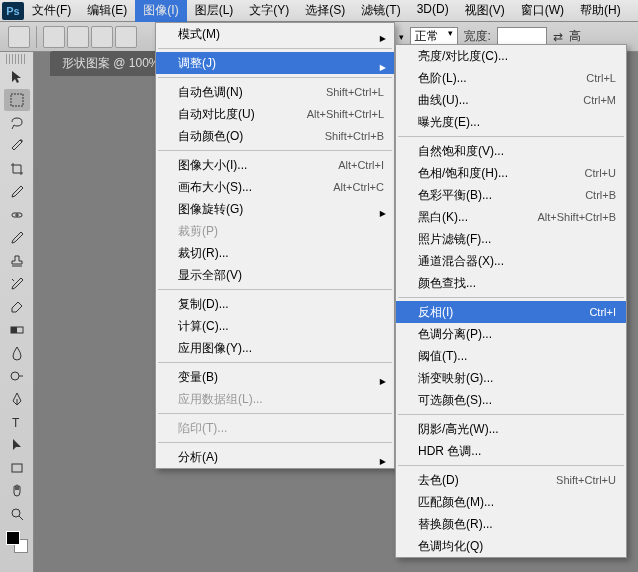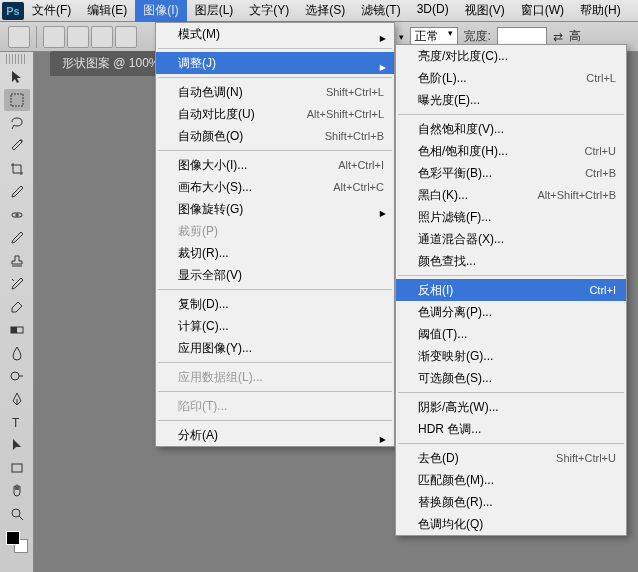--- a/index.html
+++ b/index.html
@@ -259,20 +259,24 @@
     <div class="dd-row">
       <span>复制(D)...</span>
     </div>
     <div class="dd-row">
       <span>计算(C)...</span>
     </div>
     <div class="dd-row">
       <span>应用图像(Y)...</span>
     </div>
     <div class="dd-sep"></div>
+    <div class="dd-row">
+      <span>变量(B)</span>
+      <span class="arrow"></span>
+    </div>
     <div class="dd-row disabled">
       <span>应用数据组(L)...</span>
     </div>
     <div class="dd-sep"></div>
     <div class="dd-row disabled">
       <span>陷印(T)...</span>
     </div>
     <div class="dd-sep"></div>
     <div class="dd-row">
       <span>分析(A)</span>
@@ -280,20 +284,24 @@
     </div>
   </div>
 
 <div class="dropdown" id="menu2">
     <div class="dd-row">
       <span>亮度/对比度(C)...</span>
     </div>
     <div class="dd-row">
       <span>色阶(L)...</span>
       <span class="dd-shortcut">Ctrl+L</span>
+    </div>
+    <div class="dd-row">
+      <span>曲线(U)...</span>
+      <span class="dd-shortcut">Ctrl+M</span>
     </div>
     <div class="dd-row">
       <span>曝光度(E)...</span>
     </div>
     <div class="dd-sep"></div>
     <div class="dd-row">
       <span>自然饱和度(V)...</span>
     </div>
     <div class="dd-row">
       <span>色相/饱和度(H)...</span>

